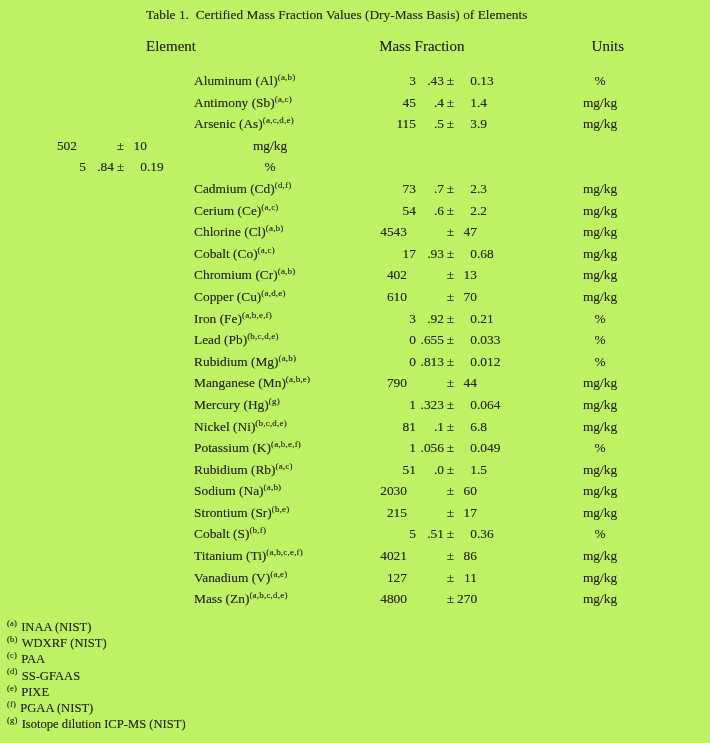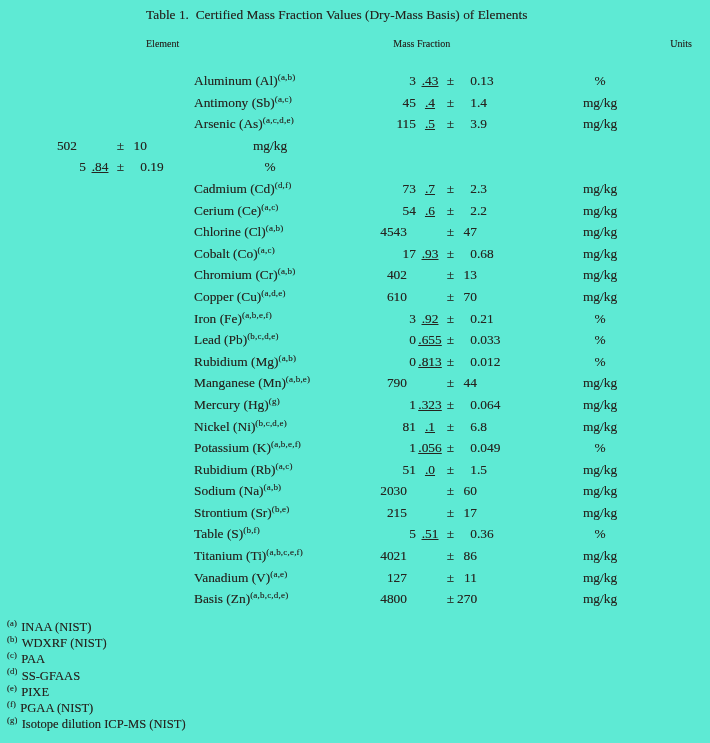--- a/index.html
+++ b/index.html
@@ -1,32 +1,32 @@
 <!DOCTYPE html>
 <html><head>
 <meta charset="utf-8">
 <style>
   html, body { margin:0; padding:0; background:#ffffff; }
   .page {
-    position:relative; width:710px; height:743px; background:#5eead4;
+    position:relative; width:710px; height:743px; background:#bef264;
     font-family:"Liberation Serif", serif; color:#26241f; overflow:hidden;
     text-shadow: 0 0 0.5px rgba(45,42,38,0.45);
   }
   .title { position:absolute; left:146px; top:7px; font-size:13.4px; white-space:pre; }
-  .header { position:absolute; left:0; top:38px; width:692px; display:flex; font-size:10px; white-space:nowrap;gap:40px; }
+  .header { position:absolute; left:0; top:38px; width:692px; display:flex; font-size:15px; white-space:nowrap;gap:40px; }
   .h-el { margin-left:146px; width:184px; text-align:left; }
   .h-mf { width:131px; text-align:center; }
-  .h-un { width:178px; text-align:right; }
+  .h-un { width:178px; text-align:center; }
   .tbody { position:absolute; left:0; top:70px; width:710px;padding-left:48px; }
   .row { display:flex; height:21.6px; line-height:21.6px; font-size:13.4px; white-space:nowrap; }
   .c-el { margin-left:146px; width:184px; text-align:left; }
   .esup { font-size:9px; line-height:0; letter-spacing:0.2px; }
   .c-vi { width:38px; text-align:right; }
   .c-vi.pad { box-sizing:border-box; padding-right:9px; }
-  .c-vf { width:28px; text-align:center;text-decoration:underline; }
+  .c-vf { width:28px; text-align:right; }
   .c-pm { width:13px; text-align:center; }
   .c-ui { width:20px; text-align:right; }
   .c-uf { width:34px; text-align:left; }
   .c-un { width:178px; text-align:center; }
   .fns { position:absolute; left:7px; top:619px; font-size:12.6px; }
   .fn { height:16.2px; line-height:16.2px; white-space:nowrap; }
   .fn-sup { font-size:8.6px; line-height:0; margin-right:4px; letter-spacing:0.2px; }
 </style>
 </head>
 <body>
@@ -222,21 +222,21 @@
       <div class="row">
         <span class="c-el"><span class="ename">Strontium (Sr)</span><sup class="esup">(b,e)</sup></span>
         <span class="c-vi pad">215</span>
         <span class="c-vf"></span>
         <span class="c-pm">±</span>
         <span class="c-ui">17</span>
         <span class="c-uf"></span>
         <span class="c-un">mg/kg</span>
       </div>
       <div class="row">
-        <span class="c-el"><span class="ename">Table (S)</span><sup class="esup">(b,f)</sup></span>
+        <span class="c-el"><span class="ename">Cobalt (S)</span><sup class="esup">(b,f)</sup></span>
         <span class="c-vi">5</span>
         <span class="c-vf">.51</span>
         <span class="c-pm">±</span>
         <span class="c-ui">0</span>
         <span class="c-uf">.36</span>
         <span class="c-un">%</span>
       </div>
       <div class="row">
         <span class="c-el"><span class="ename">Titanium (Ti)</span><sup class="esup">(a,b,c,e,f)</sup></span>
         <span class="c-vi pad">4021</span>
@@ -249,21 +249,21 @@
       <div class="row">
         <span class="c-el"><span class="ename">Vanadium (V)</span><sup class="esup">(a,e)</sup></span>
         <span class="c-vi pad">127</span>
         <span class="c-vf"></span>
         <span class="c-pm">±</span>
         <span class="c-ui">11</span>
         <span class="c-uf"></span>
         <span class="c-un">mg/kg</span>
       </div>
       <div class="row">
-        <span class="c-el"><span class="ename">Basis (Zn)</span><sup class="esup">(a,b,c,d,e)</sup></span>
+        <span class="c-el"><span class="ename">Mass (Zn)</span><sup class="esup">(a,b,c,d,e)</sup></span>
         <span class="c-vi pad">4800</span>
         <span class="c-vf"></span>
         <span class="c-pm">±</span>
         <span class="c-ui">270</span>
         <span class="c-uf"></span>
         <span class="c-un">mg/kg</span>
       </div>
     </div>
 
   <div class="fns">

